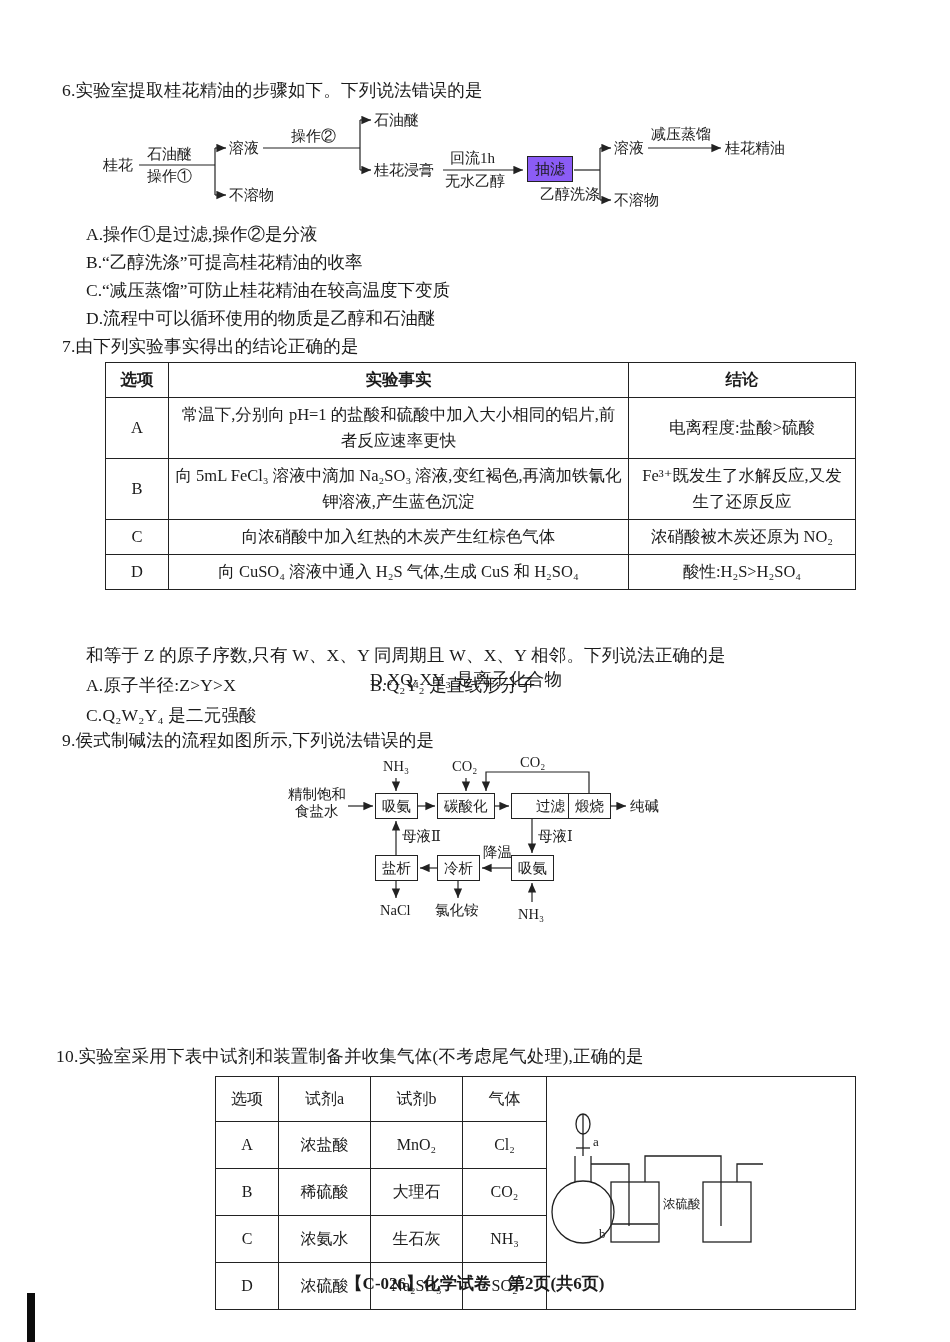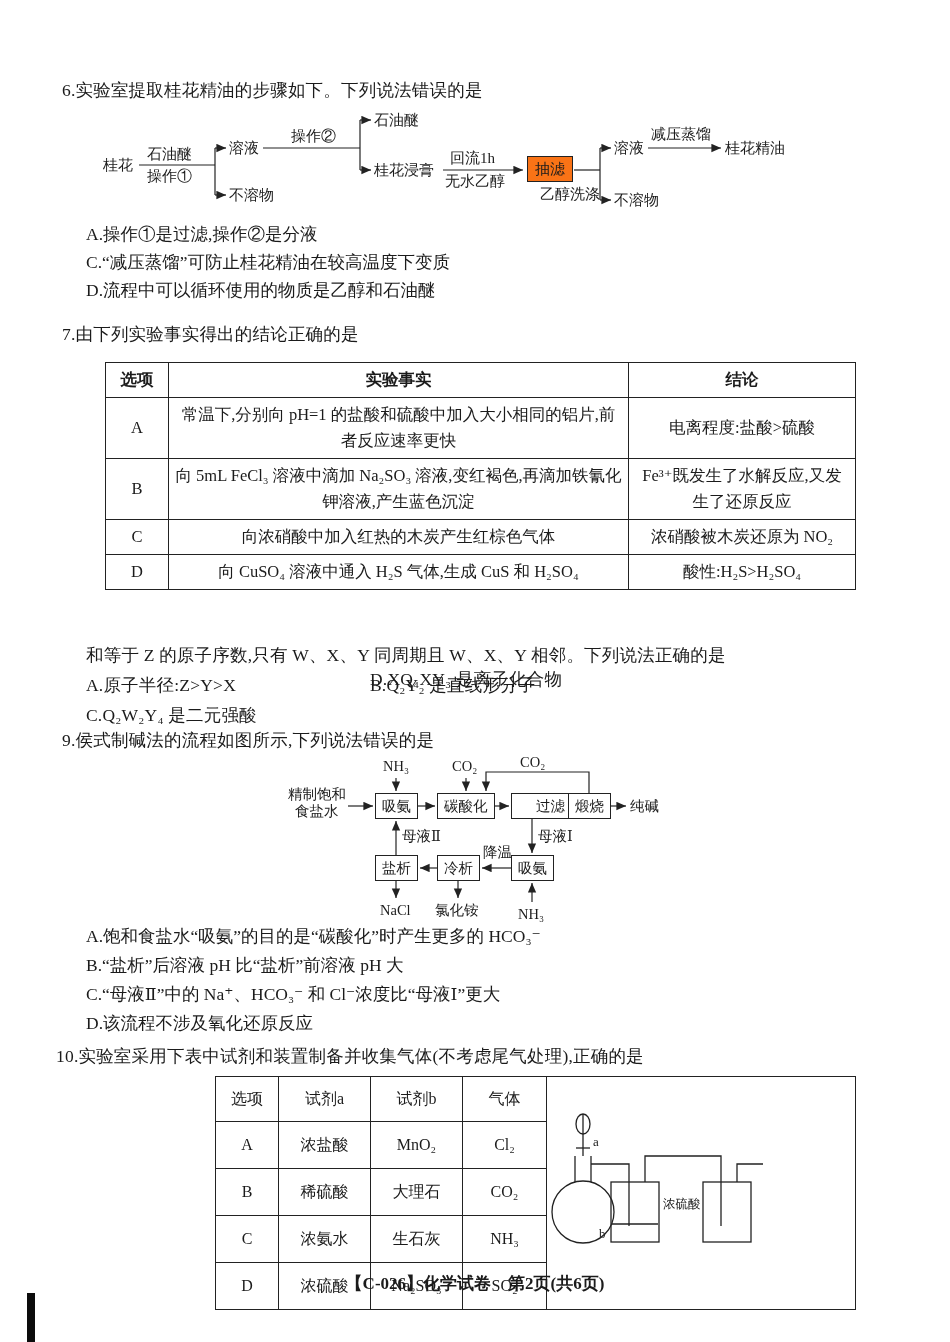--- a/index.html
+++ b/index.html
@@ -7,21 +7,21 @@
   .page { position:relative; width:950px; height:1342px; background:#ffffff; overflow:hidden; }
   .stem { position:absolute; font-size:17.5px; white-space:nowrap; letter-spacing:0.2px; }
   .optsblock { position:absolute; }
   .optline { height:28px; line-height:28px; font-size:17.5px; white-space:nowrap; }
   .optline9 { height:29px; line-height:29px; font-size:17.5px; white-space:nowrap; }
   .flow { position:absolute; }
   .flowsvg { position:absolute; left:0; top:0; }
   .fl { position:absolute; font-size:15px; line-height:16px; white-space:nowrap; }
   .fl9 { position:absolute; font-size:14.5px; line-height:16px; white-space:nowrap; }
   .fbox { position:absolute; border:1.2px solid #222; font-size:14.5px; line-height:20px; padding:2px 6px; white-space:nowrap; background:#fff; }
-  .fbox6 { position:absolute; border:1.2px solid #222; font-size:15px; line-height:20px; padding:2px 7px; white-space:nowrap; background:#f97316; }
+  .fbox6 { position:absolute; border:1.2px solid #222; font-size:15px; line-height:20px; padding:2px 7px; white-space:nowrap; background:#8b5cf6; }
   .qt { position:absolute; border-collapse:collapse; table-layout:fixed; font-size:16.5px; background:#fff; }
   .qt th, .qt td { border:1.3px solid #222; text-align:center; vertical-align:middle; padding:4px 6px; line-height:26px; }
   .qt th { font-weight:bold; }
   .qt10 { font-size:16px; }
   .qt10 th, .qt10 td { font-weight:normal; line-height:24px; padding:5px 4px; }
   .appwrap { position:relative; width:100%; height:170px; }
   .footer { position:absolute; left:0; width:950px; text-align:center; font-size:17px; font-weight:bold; }
   .edgemark { position:absolute; background:#0c0c0c; }
 </style>
 </head>
@@ -68,25 +68,26 @@
     <div class="fbox6" style="left:432px; top:48px;">抽滤</div>
     <div class="fl" style="left:445px; top:78px;">乙醇洗涤</div>
     <div class="fl" style="left:519px; top:32px;">溶液</div>
     <div class="fl" style="left:519px; top:84px;">不溶物</div>
     <div class="fl" style="left:556px; top:18px;">减压蒸馏</div>
     <div class="fl" style="left:630px; top:32px;">桂花精油</div>
   </div>
 
   <div class="optsblock" style="left:86px; top:220px;">
     <div class="optline">A.操作①是过滤,操作②是分液</div>
+    <div class="optline">B.“乙醇洗涤”可提高桂花精油的收率</div>
     <div class="optline">C.“减压蒸馏”可防止桂花精油在较高温度下变质</div>
     <div class="optline">D.流程中可以循环使用的物质是乙醇和石油醚</div>
   </div>
 
-  <div class="stem" style="left:62px; top:322px;">7.由下列实验事实得出的结论正确的是</div>
+  <div class="stem" style="left:62px; top:334px;">7.由下列实验事实得出的结论正确的是</div>
 
   <table class="qt" style="left:105px; top:362px; width:750px;">
     <colgroup>
         <col style="width:63px;">
         <col style="width:460px;">
         <col style="width:227px;">
       </colgroup>
     <tbody>
         <tr>
       <th>选项</th>
@@ -163,26 +164,20 @@
     <div class="fl9" style="left:258px; top:76px;">母液Ⅰ</div>
     <div class="fbox" style="left:95px;  top:103px;">盐析</div>
     <div class="fbox" style="left:157px; top:103px;">冷析</div>
     <div class="fbox" style="left:231px; top:103px;">吸氨</div>
     <div class="fl9" style="left:203px; top:92px;">降温</div>
     <div class="fl9" style="left:100px; top:150px;">NaCl</div>
     <div class="fl9" style="left:155px; top:150px;font-family:Liberation Serif, serif;">氯化铵</div>
     <div class="fl9" style="left:238px; top:154px;">NH₃</div>
   </div>
 
-  <div class="optsblock" style="left:86px; top:922px;">
-    <div class="optline9">A.饱和食盐水“吸氨”的目的是“碳酸化”时产生更多的 HCO₃⁻</div>
-    <div class="optline9">B.“盐析”后溶液 pH 比“盐析”前溶液 pH 大</div>
-    <div class="optline9">C.“母液Ⅱ”中的 Na⁺、HCO₃⁻ 和 Cl⁻浓度比“母液Ⅰ”更大</div>
-    <div class="optline9">D.该流程不涉及氧化还原反应</div>
-  </div>
 
   <div class="stem" style="left:56px; top:1044px;">10.实验室采用下表中试剂和装置制备并收集气体(不考虑尾气处理),正确的是</div>
 
   <table class="qt qt10" style="left:215px; top:1076px; width:640px;">
     <colgroup>
         <col style="width:63px;">
         <col style="width:92px;">
         <col style="width:92px;">
         <col style="width:84px;">
         <col style="width:309px;">

